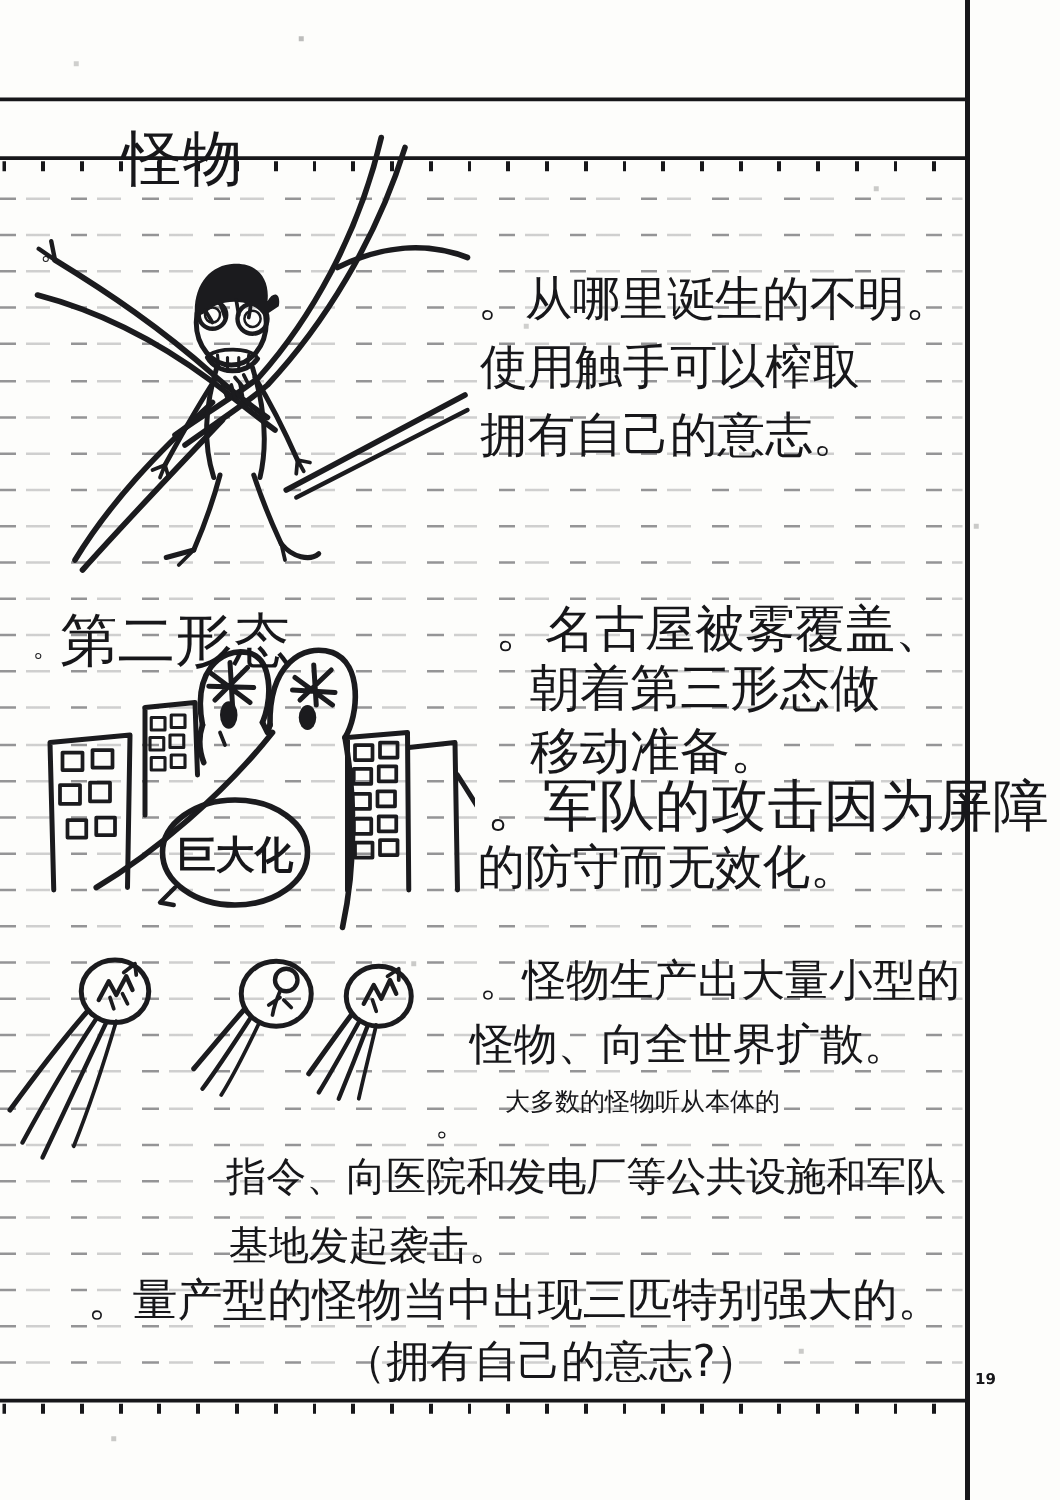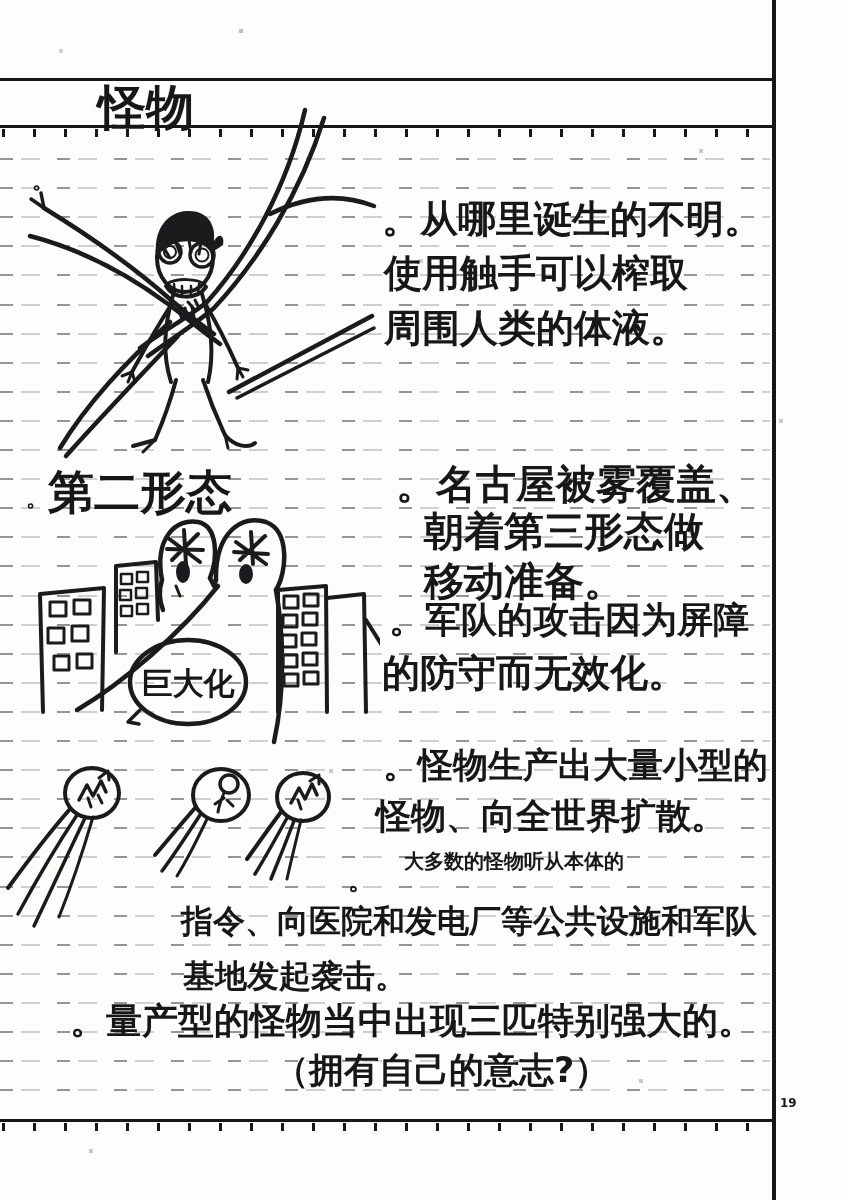--- a/index.html
+++ b/index.html
@@ -20,35 +20,35 @@
   #ticks-bottom{top:1123px;}
   #v-border{position:absolute;left:772px;top:0;width:4px;height:1200px;background:#17171a;z-index:1;}
   .rule{position:absolute;left:0;width:770px;height:2px;z-index:0;
     background:repeating-linear-gradient(90deg,rgba(45,45,50,.5) 0 13px,rgba(45,45,50,0) 13px 21px,rgba(45,45,50,.22) 21px 40px,rgba(45,45,50,0) 40px 57px);}
   #specks{position:absolute;left:0;top:0;width:2px;height:2px;background:transparent;z-index:0;
     box-shadow:240px 30px 0 1px rgba(0,0,0,.25),700px 150px 0 1px rgba(0,0,0,.2),
     780px 420px 0 1px rgba(0,0,0,.2),330px 770px 0 1px rgba(0,0,0,.2),
     90px 1150px 0 1px rgba(0,0,0,.2),640px 1080px 0 1px rgba(0,0,0,.2),
     420px 260px 0 1px rgba(0,0,0,.18),60px 50px 0 1px rgba(0,0,0,.18);}
   
-  .txt{position:absolute;white-space:nowrap;font-weight:700;z-index:4;line-height:1.15;}
+  .txt{position:absolute;white-space:nowrap;font-weight:400;z-index:4;line-height:1.15;margin-top:20px;}
   #title{left:98px;top:80px;font-size:48px;}
   #h-form1{left:50px;top:148px;font-size:46px;}
   #h-form2{left:48px;top:466px;font-size:46px;}
   .bullet-sm{font-size:22px;}
   #b-form1{left:32px;top:168px;}
   #b-form2{left:26px;top:486px;}
   #b-n5{left:348px;top:866px;font-size:26px;}
   #n1l1{left:382px;top:198px;font-size:38px;}
   #n1l2{left:384px;top:252px;font-size:38px;}
   #n1l3{left:384px;top:307px;font-size:38px;}
   #n2l1{left:396px;top:461px;font-size:40px;}
   #n2l2{left:424px;top:508px;font-size:40px;}
   #n2l3{left:424px;top:558px;font-size:40px;}
-  #n3l1{left:389px;top:599px;font-size:36px;}
+  #n3l1{left:389px;top:599px;font-size:45px;}
   #n3l2{left:382px;top:652px;font-size:38px;}
   #n4l1{left:383px;top:745px;font-size:35px;}
   #n4l2{left:376px;top:796px;font-size:35px;}
   #n5l1{left:404px;top:850px;font-size:20px;}
   #n5l2{left:181px;top:903px;font-size:32px;}
   #n5l3{left:183px;top:958px;font-size:32px;}
   #n6l1{left:70px;top:1000px;font-size:36px;text-align:center;}
   #n6l2{left:274px;top:1050px;font-size:35px;}
   #page-num{position:absolute;left:780px;top:1096px;font-size:12px;font-weight:700;z-index:4;}
   .sketch{position:absolute;z-index:3;}
@@ -107,21 +107,21 @@
   <div id="v-border"></div>
   <div id="specks"></div>
 
   <div class="txt" id="title">怪物</div>
   <div class="txt bullet-sm" id="b-form1">。</div>
   <div class="txt bullet-sm" id="b-form2">。</div>
   <div class="txt" id="h-form2">第二形态</div>
 
   <div class="txt" id="n1l2">使用触手可以榨取</div>
   <div class="txt" id="n1l1">。从哪里诞生的不明。</div>
-  <div class="txt" id="n1l3">周围人类的体液。</div>
+  <div class="txt" id="n1l3">拥有自己的意志。</div>
 
   <div class="txt" id="n2l1">。名古屋被雾覆盖、</div>
   <div class="txt" id="n2l2">朝着第三形态做</div>
   <div class="txt" id="n2l3">移动准备。</div>
 
   <div class="txt" id="n3l1">。军队的攻击因为屏障</div>
   <div class="txt" id="n3l2">的防守而无效化。</div>
 
   <div class="txt" id="n4l1">。怪物生产出大量小型的</div>
   <div class="txt" id="n4l2">怪物、向全世界扩散。</div>

